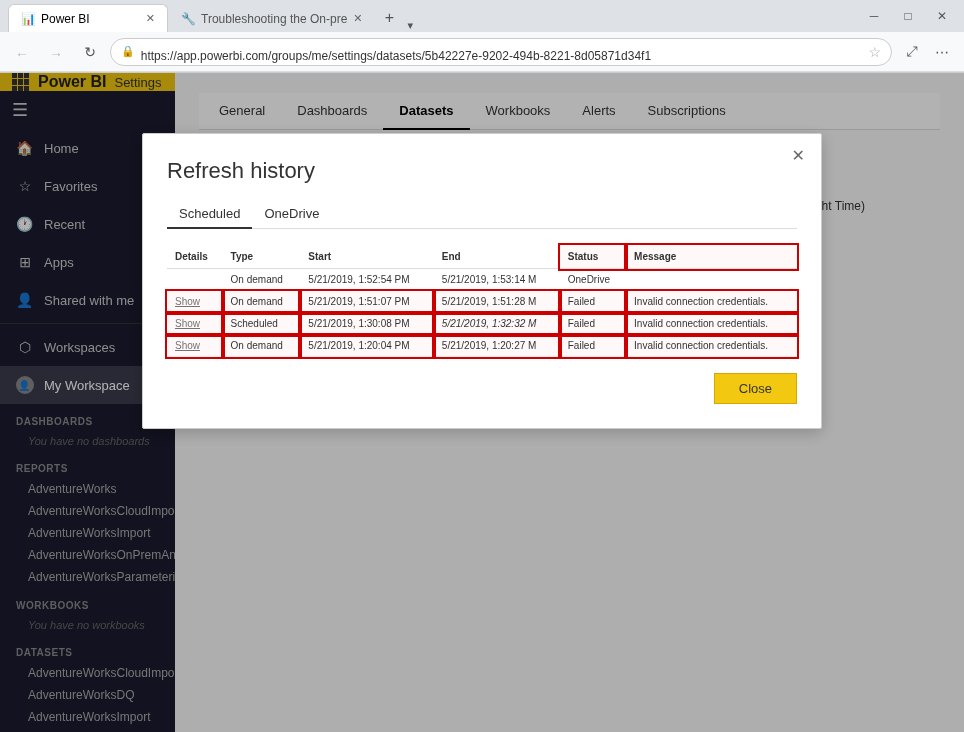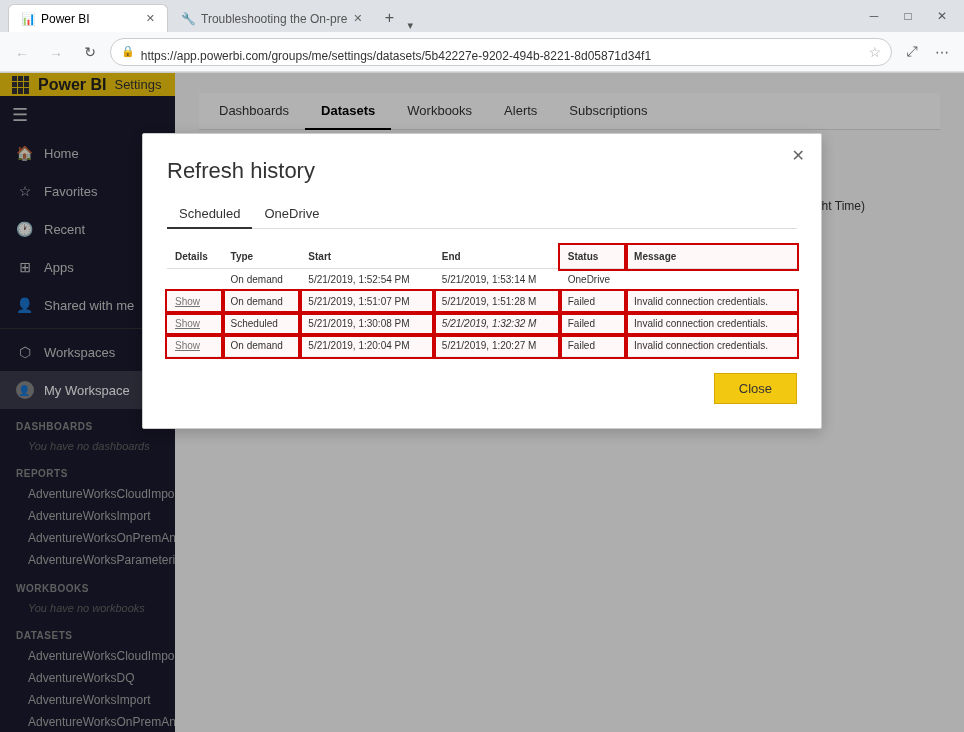--- a/index.html
+++ b/index.html
@@ -179,40 +179,42 @@
     <div class="sidebar-item active">
       <span class="sidebar-item-icon" style="width:18px; height:18px; background:#888; border-radius:50%; display:inline-flex; align-items:center; justify-content:center; font-size:10px;">👤</span>
       <span class="sidebar-item-label">My Workspace</span>
       <span class="sidebar-chevron">∧</span>
     </div>
 
     <div class="sidebar-section-title">DASHBOARDS</div>
     <div class="sidebar-sub-item" style="color:#666; font-style:italic; font-size:11px;">You have no dashboards</div>
 
     <div class="sidebar-section-title">REPORTS</div>
+    <div class="sidebar-sub-item">AdventureWorks</div>
     <div class="sidebar-sub-item">AdventureWorksCloudImport</div>
     <div class="sidebar-sub-item">AdventureWorksImport</div>
     <div class="sidebar-sub-item">AdventureWorksOnPremAndC...</div>
     <div class="sidebar-sub-item">AdventureWorksParameterize...</div>
 
     <div class="sidebar-section-title">WORKBOOKS</div>
     <div class="sidebar-sub-item" style="color:#666; font-style:italic; font-size:11px;">You have no workbooks</div>
 
     <div class="sidebar-section-title">DATASETS</div>
     <div class="sidebar-sub-item">AdventureWorksCloudImport</div>
     <div class="sidebar-sub-item">AdventureWorksDQ</div>
     <div class="sidebar-sub-item">AdventureWorksImport</div>
     <div class="sidebar-sub-item">AdventureWorksOnPremAndC...</div>
 
   </div>
 
   <div class="main-content">
     <div class="main-inner">
 
       <div class="tabs">
+        <div class="tab">General</div>
         <div class="tab">Dashboards</div>
         <div class="tab active">Datasets</div>
         <div class="tab">Workbooks</div>
         <div class="tab">Alerts</div>
         <div class="tab">Subscriptions</div>
       </div>
 
       <div class="content-split">
 
         <div class="dataset-list">

